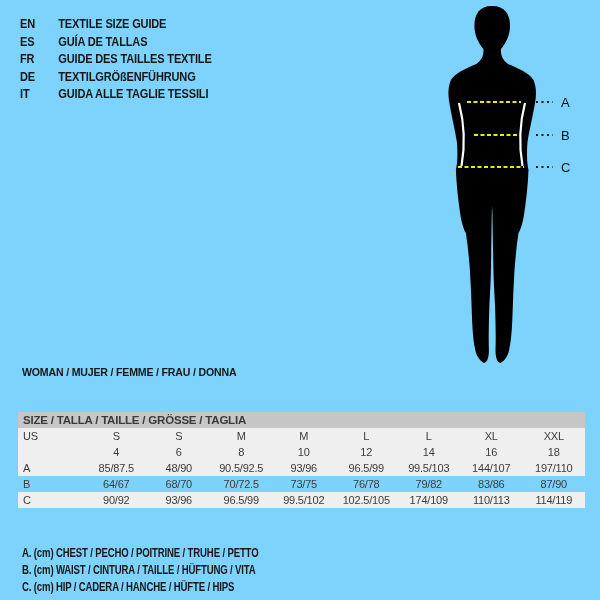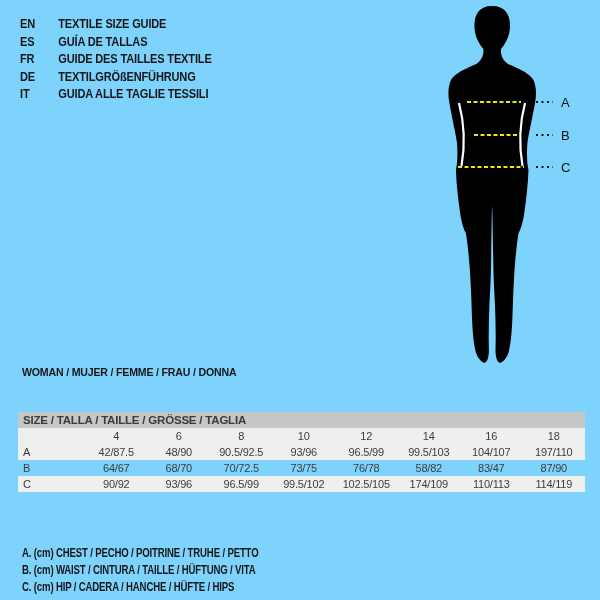--- a/index.html
+++ b/index.html
@@ -128,50 +128,61 @@
         <col>
         <col>
     </colgroup>
     <thead>
       <tr>
         <th class="bar" colspan="9">SIZE / TALLA / TAILLE / GRÖSSE / TAGLIA</th>
       </tr>
     </thead>
     <tbody>
       <tr class="shade">
+        <td class="lbl">US</td>
+        <td>S</td>
+        <td>S</td>
+        <td>M</td>
+        <td>M</td>
+        <td>L</td>
+        <td>L</td>
+        <td>XL</td>
+        <td>XXL</td>
+      </tr>
+      <tr class="shade">
         <td class="lbl"></td>
         <td>4</td>
         <td>6</td>
         <td>8</td>
         <td>10</td>
         <td>12</td>
         <td>14</td>
         <td>16</td>
         <td>18</td>
       </tr>
       <tr class="shade">
         <td class="lbl">A</td>
-        <td>42/87.5</td>
+        <td>85/87.5</td>
         <td>48/90</td>
         <td>90.5/92.5</td>
         <td>93/96</td>
         <td>96.5/99</td>
         <td>99.5/103</td>
-        <td>104/107</td>
+        <td>144/107</td>
         <td>197/110</td>
       </tr>
       <tr>
         <td class="lbl">B</td>
         <td>64/67</td>
         <td>68/70</td>
         <td>70/72.5</td>
         <td>73/75</td>
         <td>76/78</td>
-        <td>58/82</td>
-        <td>83/47</td>
+        <td>79/82</td>
+        <td>83/86</td>
         <td>87/90</td>
       </tr>
       <tr class="shade">
         <td class="lbl">C</td>
         <td>90/92</td>
         <td>93/96</td>
         <td>96.5/99</td>
         <td>99.5/102</td>
         <td>102.5/105</td>
         <td>174/109</td>

